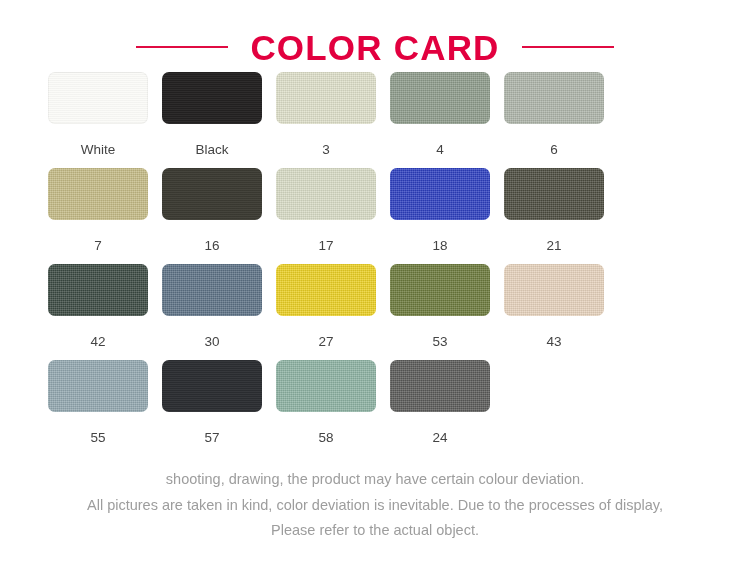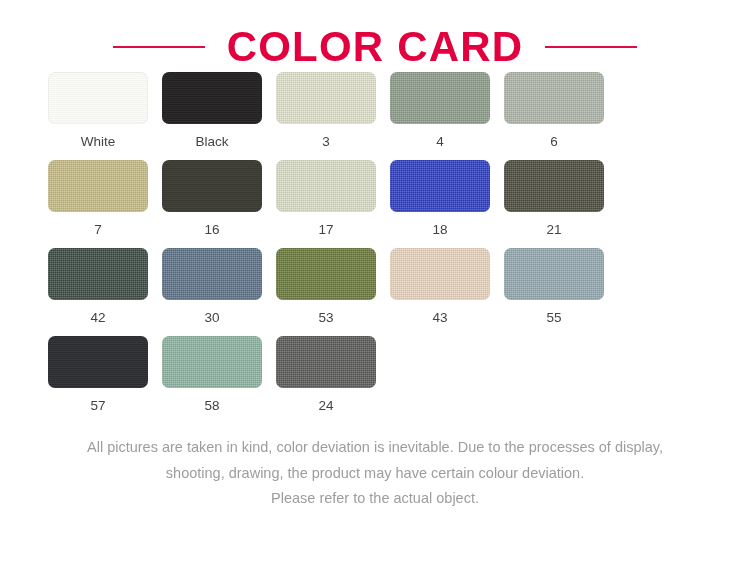--- a/index.html
+++ b/index.html
@@ -31,21 +31,21 @@
     padding-top: 22px;
     height: 72px;
   }
   .rule {
     height: 2px;
     width: 92px;
     background: #e00b42;
     flex: none;
   }
   .title {
-    font-size: 42px;
+    font-size: 35px;
     font-weight: bold;
     letter-spacing: 1.2px;
     color: #e2003f;
     font-family: "Liberation Sans", sans-serif;
     white-space: nowrap;
     line-height: 1;
   }
 
   
   .grid {
@@ -82,21 +82,21 @@
     pointer-events: none;
   }
   .swatch.plain::after {
     background-image:
       repeating-linear-gradient(0deg, rgba(255,255,255,.05) 0 1px, rgba(0,0,0,.03) 1px 2px);
   }
   .swatch.bordered {
     box-shadow: inset 0 0 0 1px rgba(0,0,0,.045);
   }
   .label {
-    margin-top: 11px;
+    margin-top: 19px;
     font-size: 13.5px;
     color: #444444;
     text-align: center;
     line-height: 1.1;
     font-family: "Liberation Sans", sans-serif;
   }
 
   
   .note {
     margin: 12px auto 0;
@@ -163,20 +163,24 @@
       </div>
       <div class="cell">
         <div class="swatch" style="background: rgb(59, 74, 66);"></div>
         <div class="label">42</div>
       </div>
       <div class="cell">
         <div class="swatch" style="background: rgb(93, 114, 134);"></div>
         <div class="label">30</div>
       </div>
       <div class="cell">
+        <div class="swatch" style="background: rgb(236, 208, 36);"></div>
+        <div class="label">27</div>
+      </div>
+      <div class="cell">
         <div class="swatch" style="background: rgb(108, 122, 60);"></div>
         <div class="label">53</div>
       </div>
       <div class="cell">
         <div class="swatch" style="background: rgb(231, 211, 189);"></div>
         <div class="label">43</div>
       </div>
       <div class="cell">
         <div class="swatch" style="background: rgb(147, 168, 176);"></div>
         <div class="label">55</div>
@@ -189,18 +193,18 @@
         <div class="swatch" style="background: rgb(141, 179, 163);"></div>
         <div class="label">58</div>
       </div>
       <div class="cell">
         <div class="swatch" style="background: rgb(91, 91, 89);"></div>
         <div class="label">24</div>
       </div>
     </div>
 
   <div class="note">
+    <span class="note-line">shooting, drawing, the product may have certain colour deviation.</span>
     <span class="note-line">All pictures are taken in kind, color deviation is inevitable. Due to the processes of display,</span>
-    <span class="note-line">shooting, drawing, the product may have certain colour deviation.</span>
     <span class="note-line">Please refer to the actual object.</span>
   </div>
 
 </div>
 
 </body></html>

